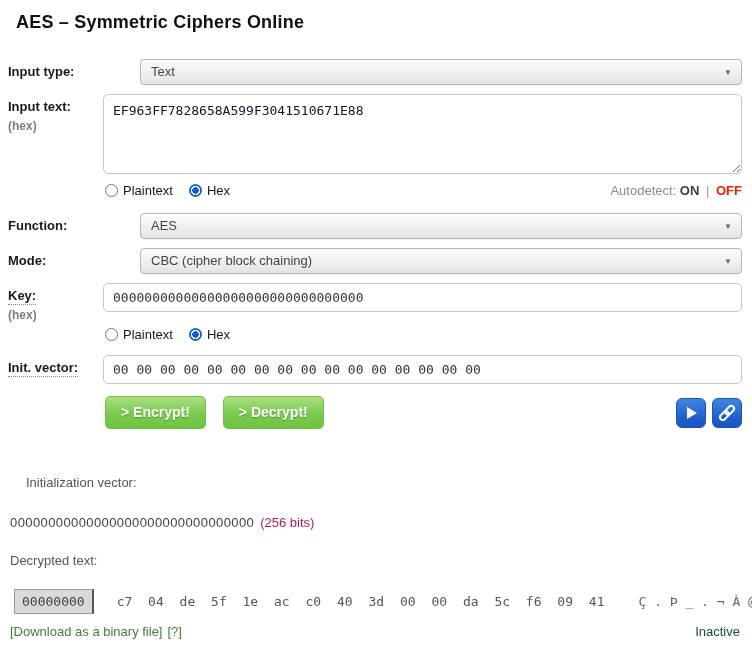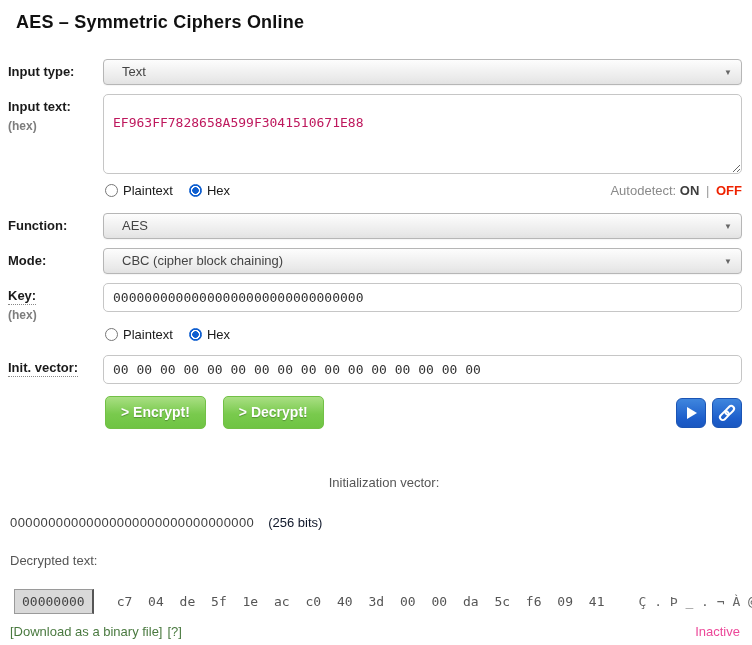--- a/index.html
+++ b/index.html
@@ -19,34 +19,34 @@
   .label-col { flex:0 0 95px; padding-top:5px; }
   .main-label { font-weight:bold; font-size:13px; color:#1a1a1a; }
   .main-label .dotted { border-bottom:1px dotted #888; padding-bottom:1px; }
   .sub-label { font-weight:bold; font-size:12px; color:#7d7d7d; margin-top:5px; }
   .control-col { flex:1 1 auto; min-width:0; }
 
   .select-box {
     position:relative; height:26px; line-height:24px;
     border:1px solid #b6b6b6; border-radius:4px;
     background:linear-gradient(#fdfdfd,#e9e9e9 80%,#e2e2e2);
-    font-size:13px; color:#444; padding:0 26px 0 18px;
+    font-size:13px; color:#444; padding:0 26px 0 10px;
     cursor:default; box-shadow:0 1px 1px rgba(0,0,0,0.04);
-    white-space:nowrap; overflow:hidden;
+    white-space:nowrap; overflow:hidden;margin-left:37px;
   }
   .select-arrow {
     position:absolute; right:9px; top:0; line-height:26px;
     font-size:8px; color:#666;
   }
 
   textarea.hex-area {
     width:100%; height:80px; resize:both;
     border:1px solid #c6c6c6; border-radius:5px;
     font-family:"DejaVu Sans Mono","Liberation Mono",monospace;
-    font-size:13px; color:#be185d; padding:20px 9px;
+    font-size:13px; color:#0f172a; padding:8px 9px;
     outline:none; background:#fff;
   }
   input.hex-input {
     width:100%; height:29px;
     border:1px solid #c6c6c6; border-radius:5px;
     font-family:"DejaVu Sans Mono","Liberation Mono",monospace;
     font-size:13px; color:#333; padding:0 9px;
     outline:none; background:#fff;
   }
 
@@ -81,41 +81,41 @@
   .icon-btns { margin-left:auto; display:flex; gap:6px; }
   .btn-blue {
     width:30px; height:30px; border-radius:6px;
     border:1px solid #1b54b4;
     background:linear-gradient(#3f86de,#1d5ecb 70%,#1a57c0);
     display:flex; align-items:center; justify-content:center;
     cursor:pointer;
   }
 
   .section-text { font-size:13px; color:#555; }
-  .iv-heading { margin:46px 0 0 18px;text-align:center; }
+  .iv-heading { margin:46px 0 0 18px; }
   .iv-line { margin:25px 0 0 2px; font-size:13px; color:#3f3f3f; display:flex; align-items:baseline; }
   .iv-line .iv-val { font-size:13px; letter-spacing:0.4px; }
-  .iv-line .iv-bits { margin-left:14px; color:#0f172a; }
+  .iv-line .iv-bits { margin-left:6px; color:#be185d; }
   .decrypted-heading { margin:23px 0 0 2px; }
 
   .hexdump { display:flex; align-items:center; margin:21px 0 0 6px;
     font-family:"DejaVu Sans Mono","Liberation Mono",monospace;
     font-size:13px; color:#555;gap:8px; }
   .hd-offset {
     background:#d9d9d9; border:1px solid #9a9a9a; border-right:2px solid #555;
     padding:4px 7px; color:#444;
   }
   .hd-bytes { margin-left:15px; word-spacing:8px; white-space:nowrap; }
   .hd-sep { width:1px; align-self:stretch; background:#555; margin:0 8px 0 10px; }
   .hd-ascii { color:#666; white-space:nowrap; }
 
   .bottom-row { display:flex; align-items:baseline; margin:4px 0 0 2px; }
   .dl-link { font-size:13px; color:#49793f; cursor:pointer; }
   .help-link { font-size:13px; color:#49793f; margin-left:5px; cursor:pointer; }
-  .status-inactive { margin-left:auto; margin-right:2px; font-size:13px; color:#ec4899; padding-top:6px; }
+  .status-inactive { margin-left:auto; margin-right:2px; font-size:13px; color:#14532d; padding-top:6px; }
 </style>
 </head>
 <body>
 
 <div class="page-title">AES – Symmetric Ciphers Online</div>
 
 <div class="form-row">
   <div class="label-col">
     <div class="main-label">Input type:</div>
   </div>

